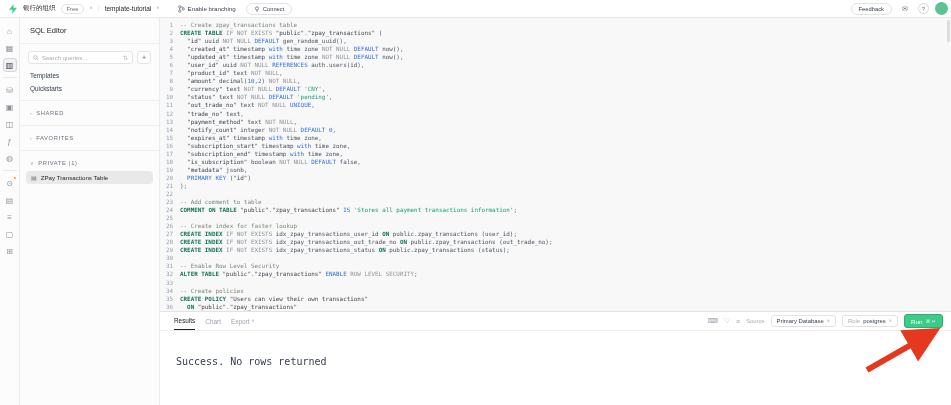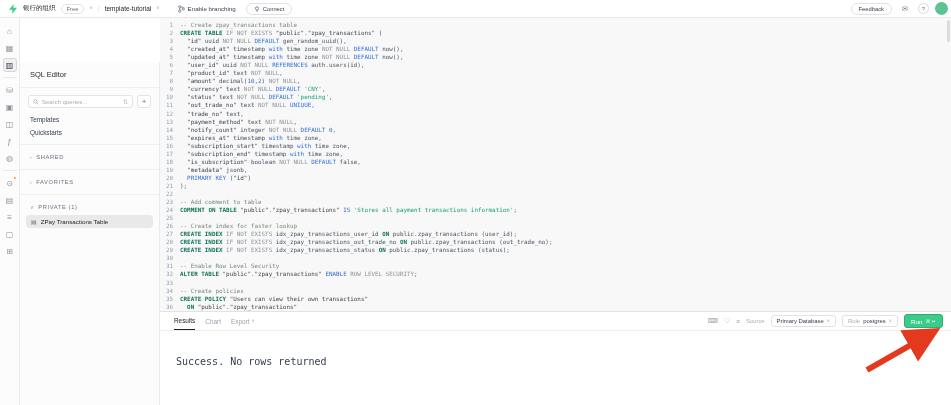--- a/index.html
+++ b/index.html
@@ -32,21 +32,21 @@
           padding-top:6px; gap:3px; z-index:4; }
   .rail-icon { width:14px; height:14px; display:flex; align-items:center; justify-content:center;
                color:#8a9199; font-size:8px; border-radius:3px; cursor:pointer; position:relative; }
   .rail-icon.active { border:1px solid #d6d6d6; background:#f1f1f1; color:#374151; }
   .rail-divider { width:14px; height:1px; background:#e8e8e8; margin:2px 0; }
   .rail-dot { position:absolute; top:0; right:0; width:4px; height:4px; border-radius:50%;
               background:#f59e0b; border:1px solid #fcfcfc; }
 
   
   .sidebar { position:absolute; top:18px; left:20px; width:140px; bottom:0; background:#fcfcfc;
-             border-right:1px solid #ebebeb; z-index:3;margin-top:44px; }
+             border-right:1px solid #ebebeb; z-index:3; }
   .sb-title { height:26px; display:flex; align-items:center; padding:0 10px; color:#1f1f1f;
               font-size:7.5px; border-bottom:1px solid #efefef; }
   .sb-search-row { display:flex; align-items:center; gap:4px; padding:7px 8px 5px 8px; }
   .sb-search { flex:1; height:13px; border:1px solid #e4e4e4; border-radius:3px; background:#fff;
                display:flex; align-items:center; gap:3px; padding:0 4px; color:#9ca3af; }
   .sb-search input { border:none; outline:none; flex:1; font-size:6px; color:#374151; min-width:0;
                      font-family:"Liberation Sans",sans-serif; background:transparent; }
   .sb-search input::placeholder { color:#a7adb6; }
   .sort-glyph { font-size:6px; color:#b3b9c2; }
   .sb-plus { width:14px; height:13px; border:1px solid #e4e4e4; border-radius:3px; background:#fff;

